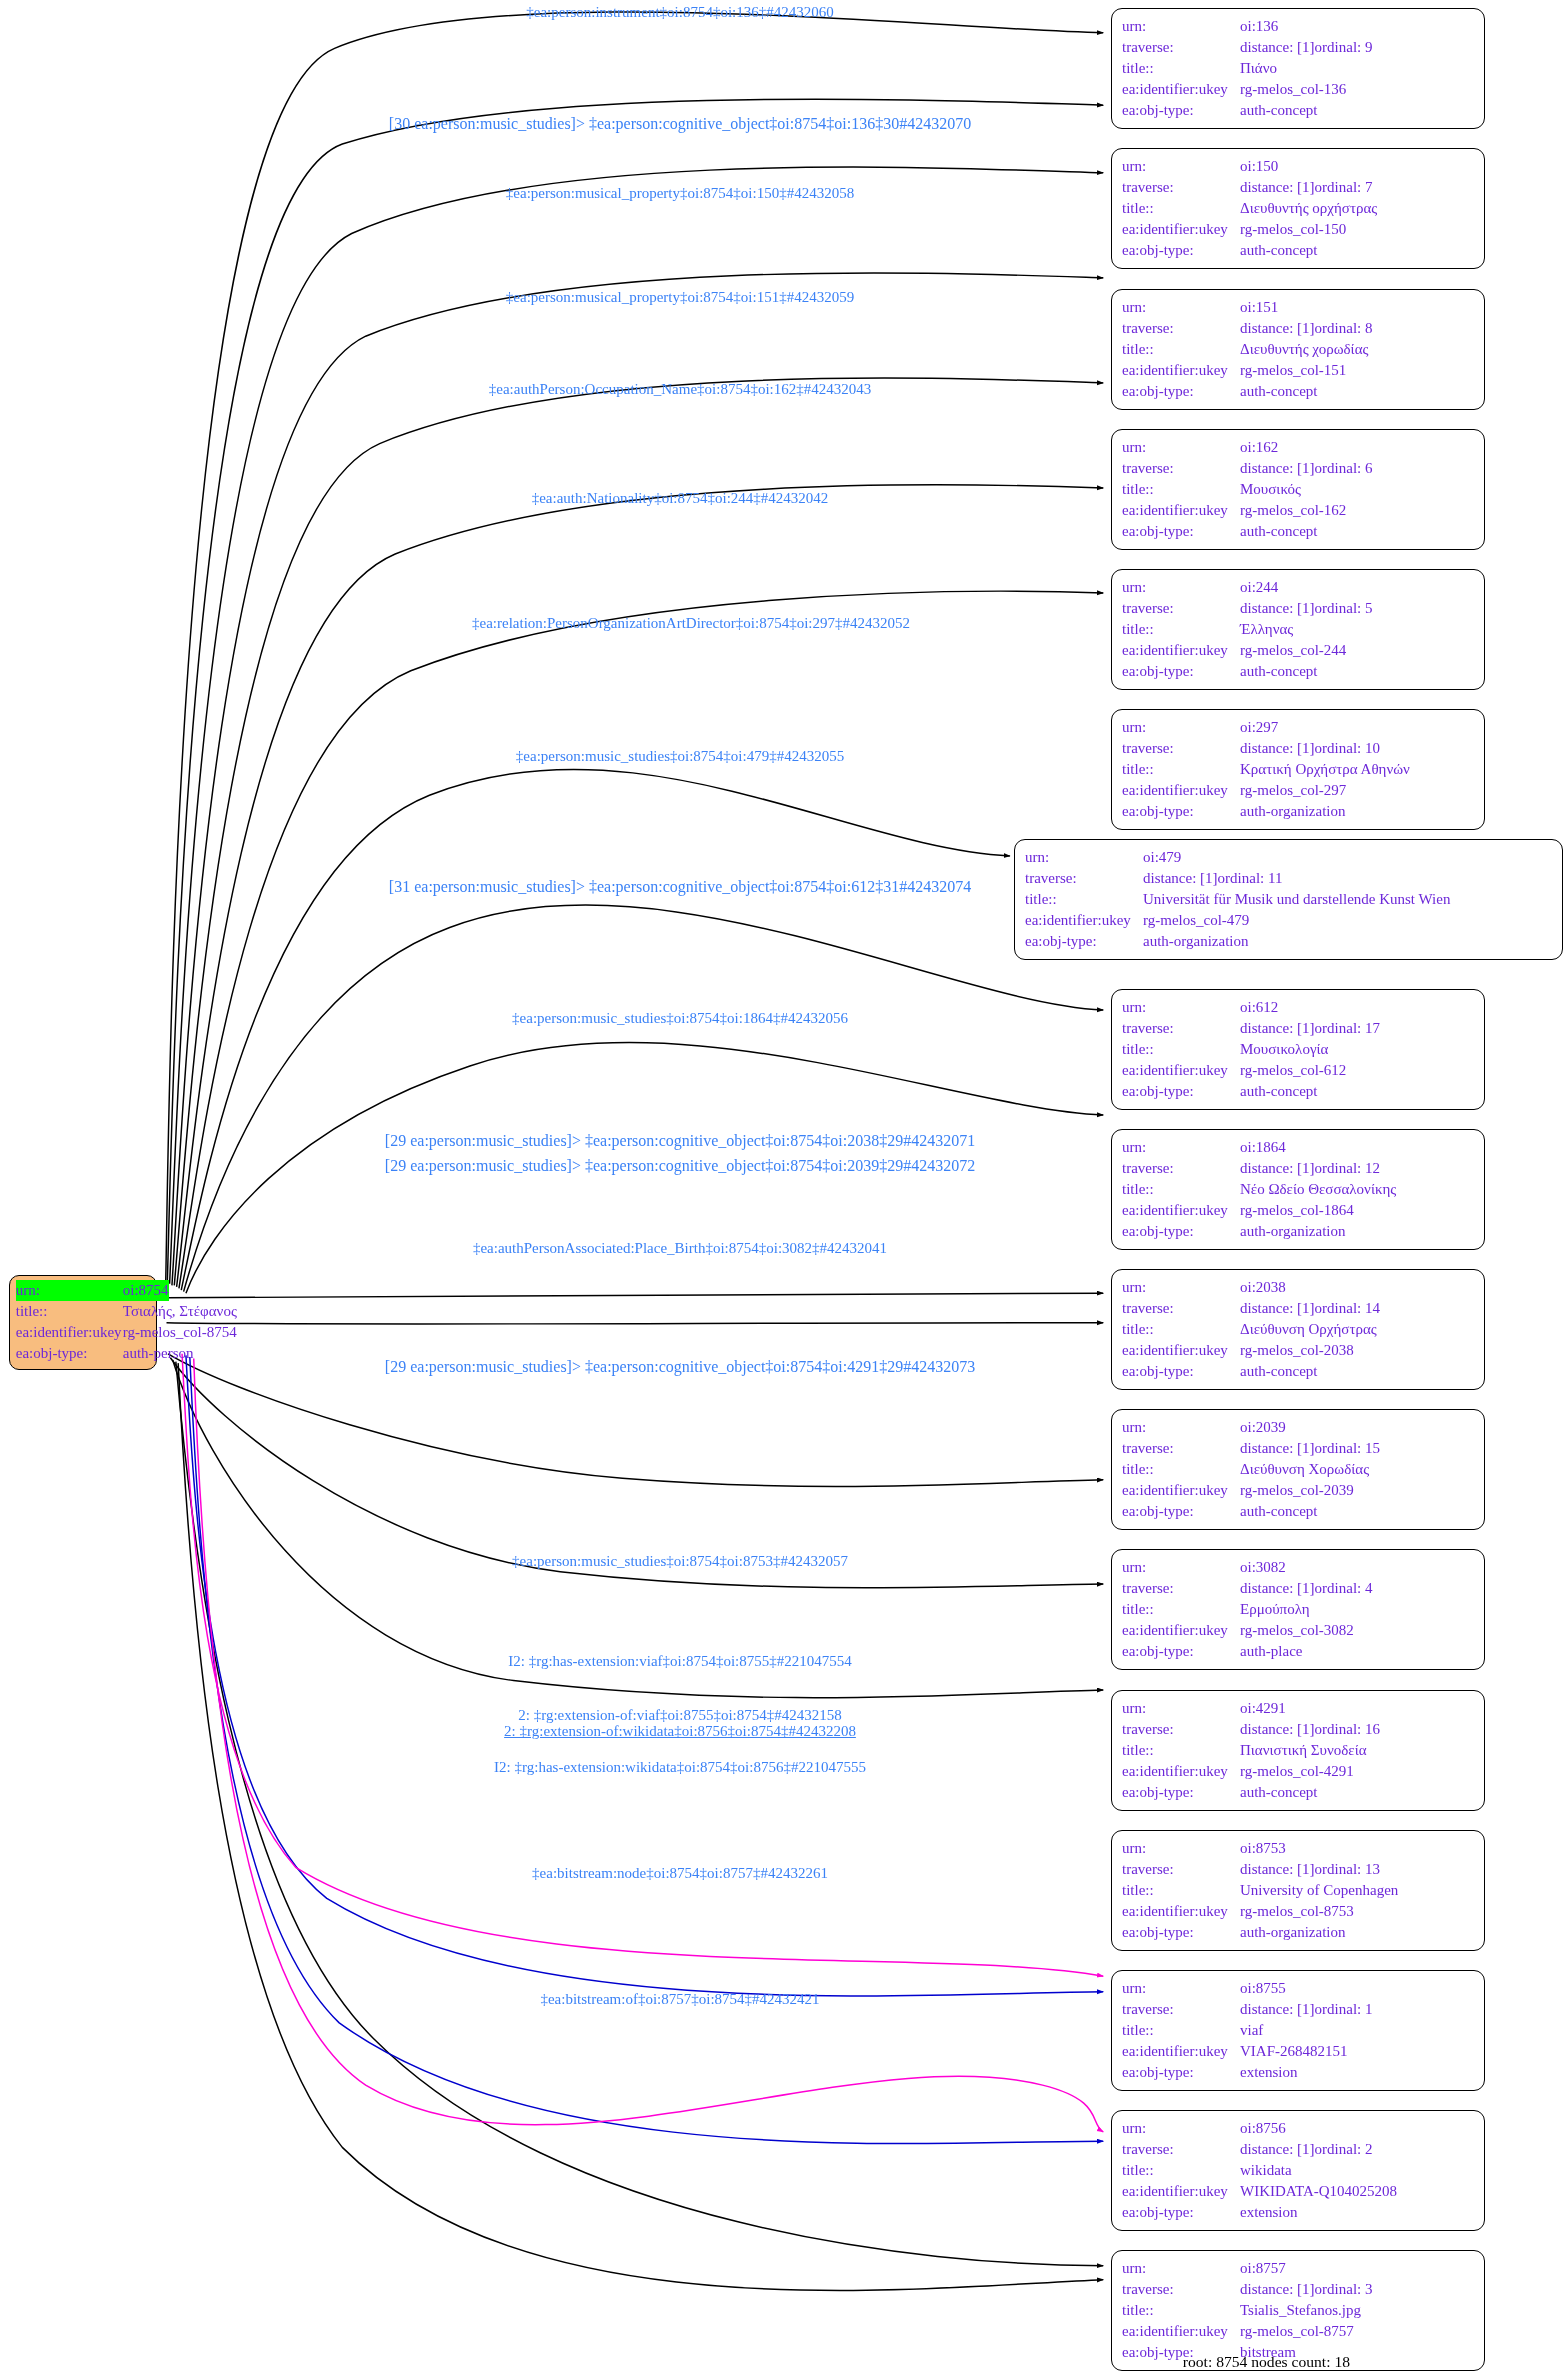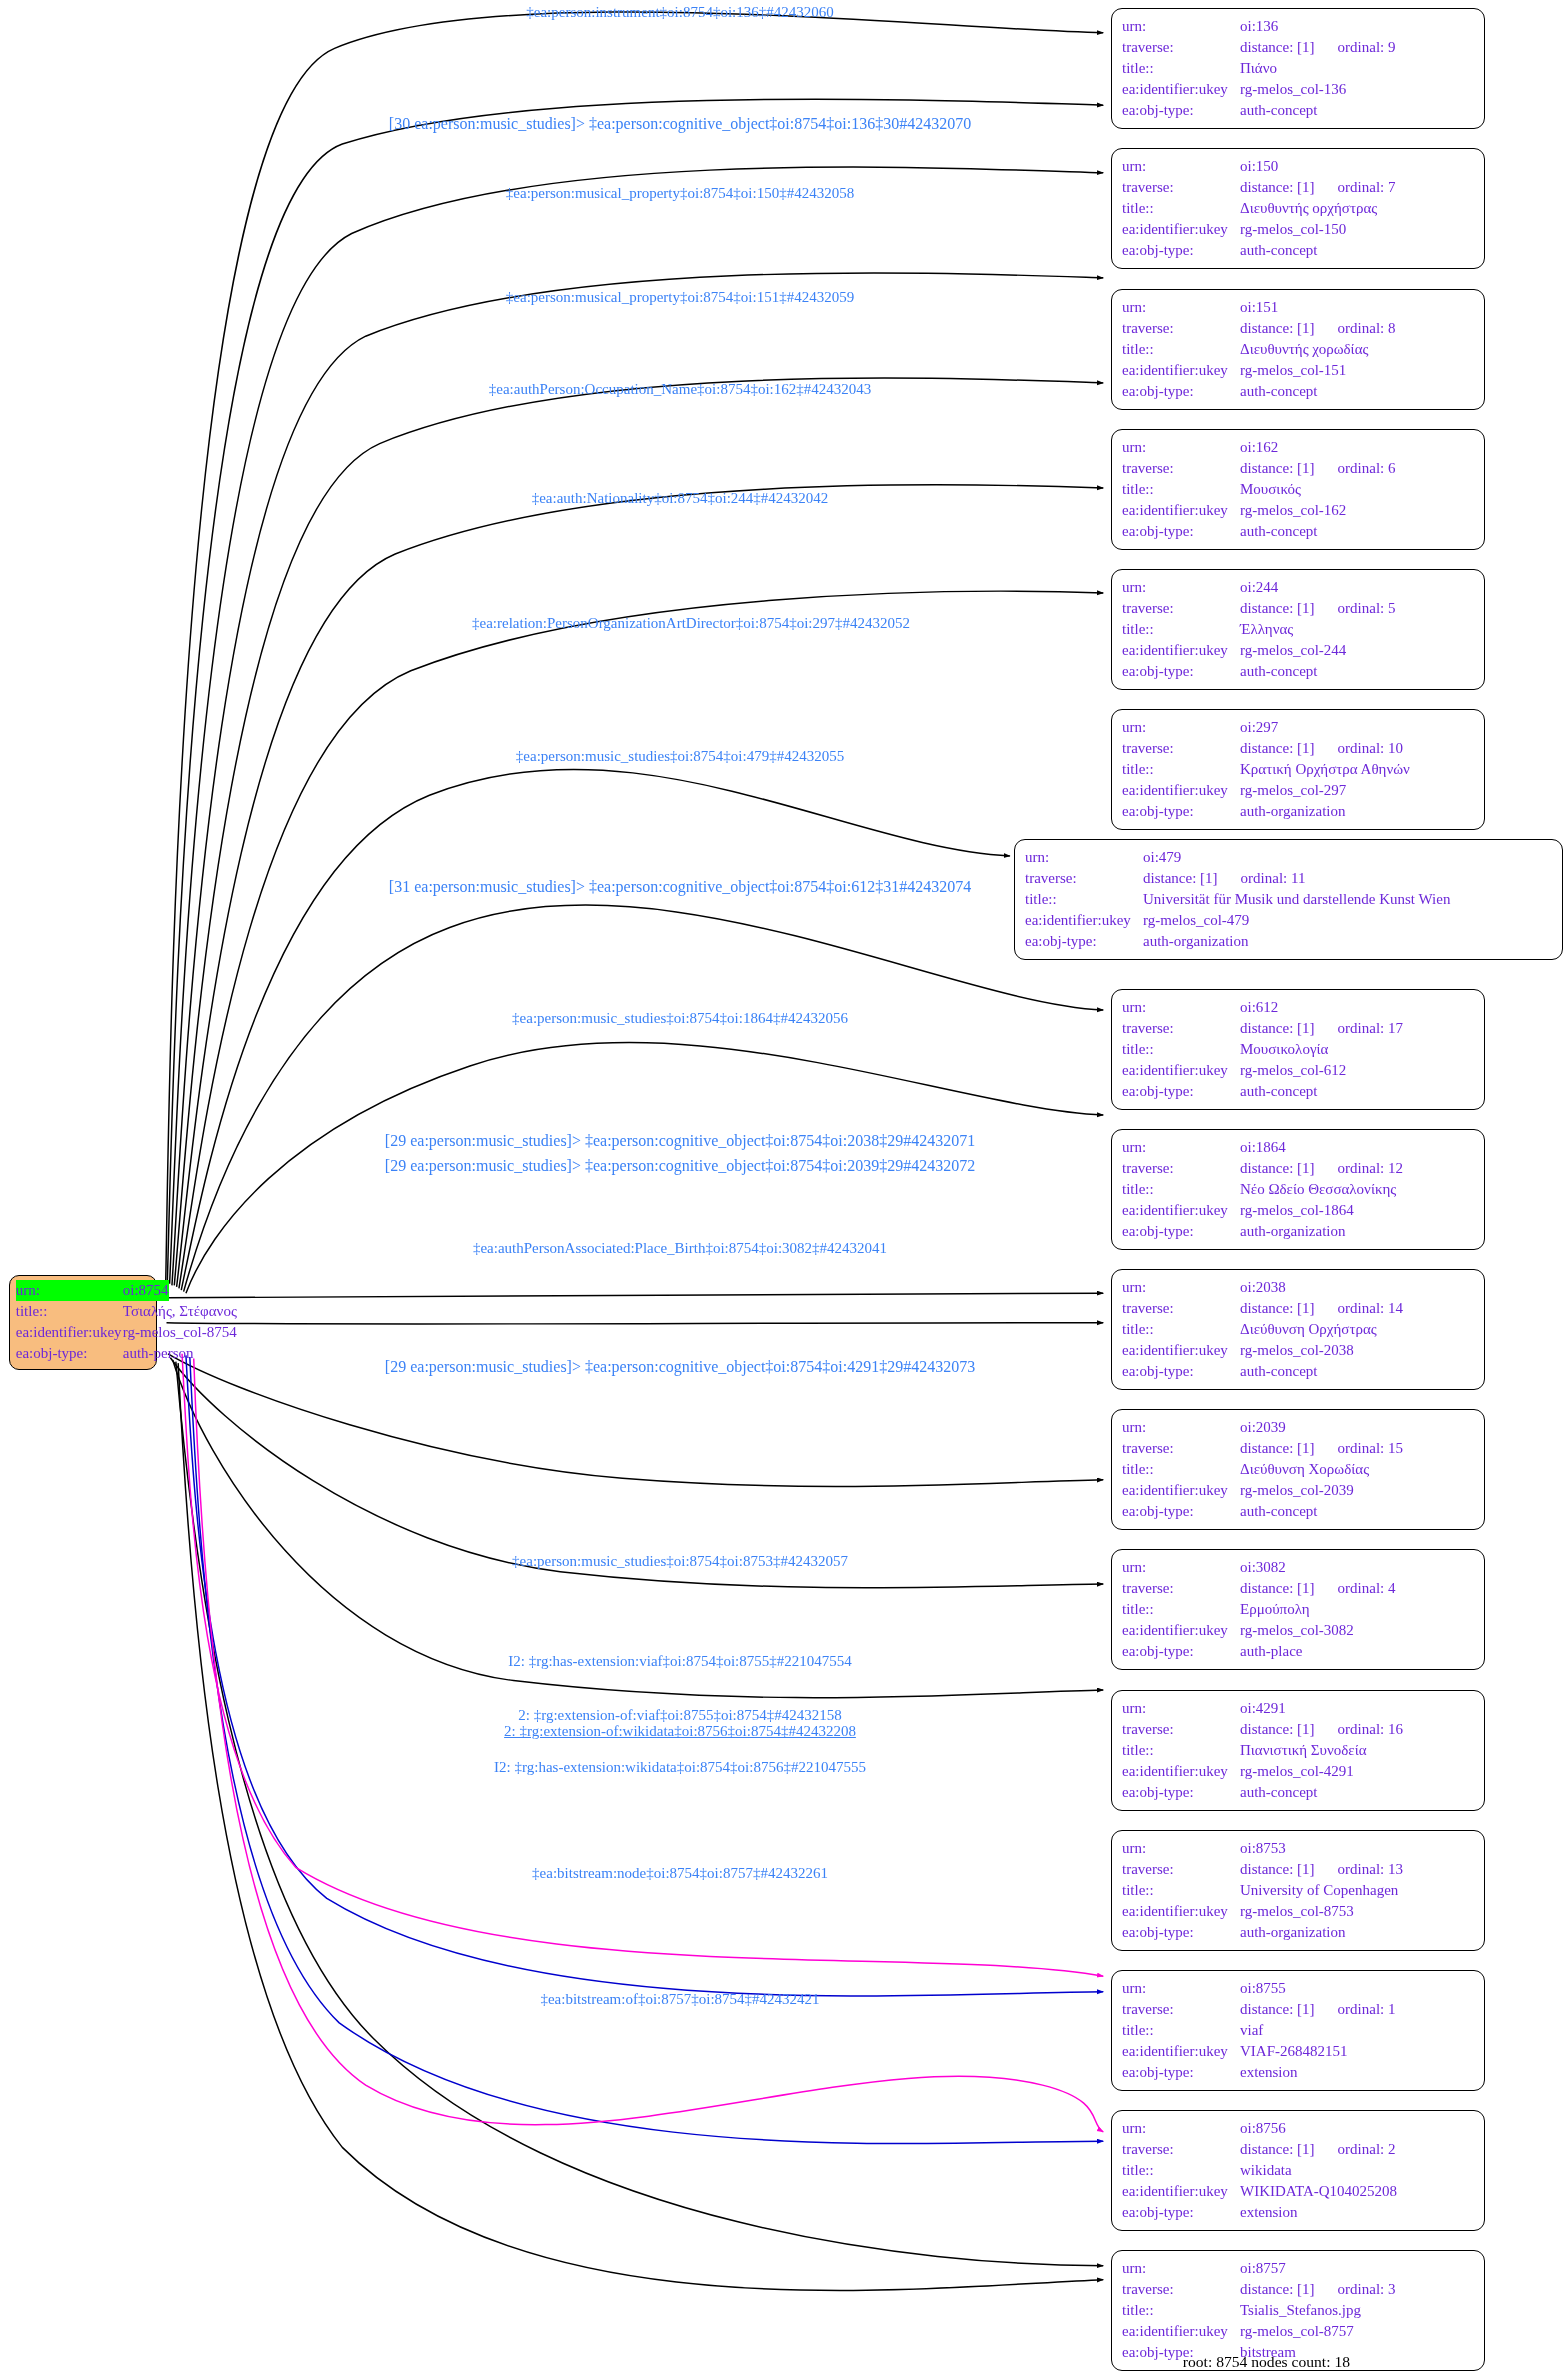--- a/index.html
+++ b/index.html
@@ -50,21 +50,20 @@
   .k {
     flex: 0 0 auto;
     width: 118px;
   }
   .node.root .k { width: 107px; }
   .v {
     flex: 1 1 auto;
   }
   .v .ord {
     display: inline-block;
-    padding-left: 23px;
   }
   .node.root .row.urn .k,
   .node.root .row.urn .v {
     background: #00ff00;
   }
   
   .elabel {
     position: absolute;
     font-size: 15px;
     line-height: 17px;

